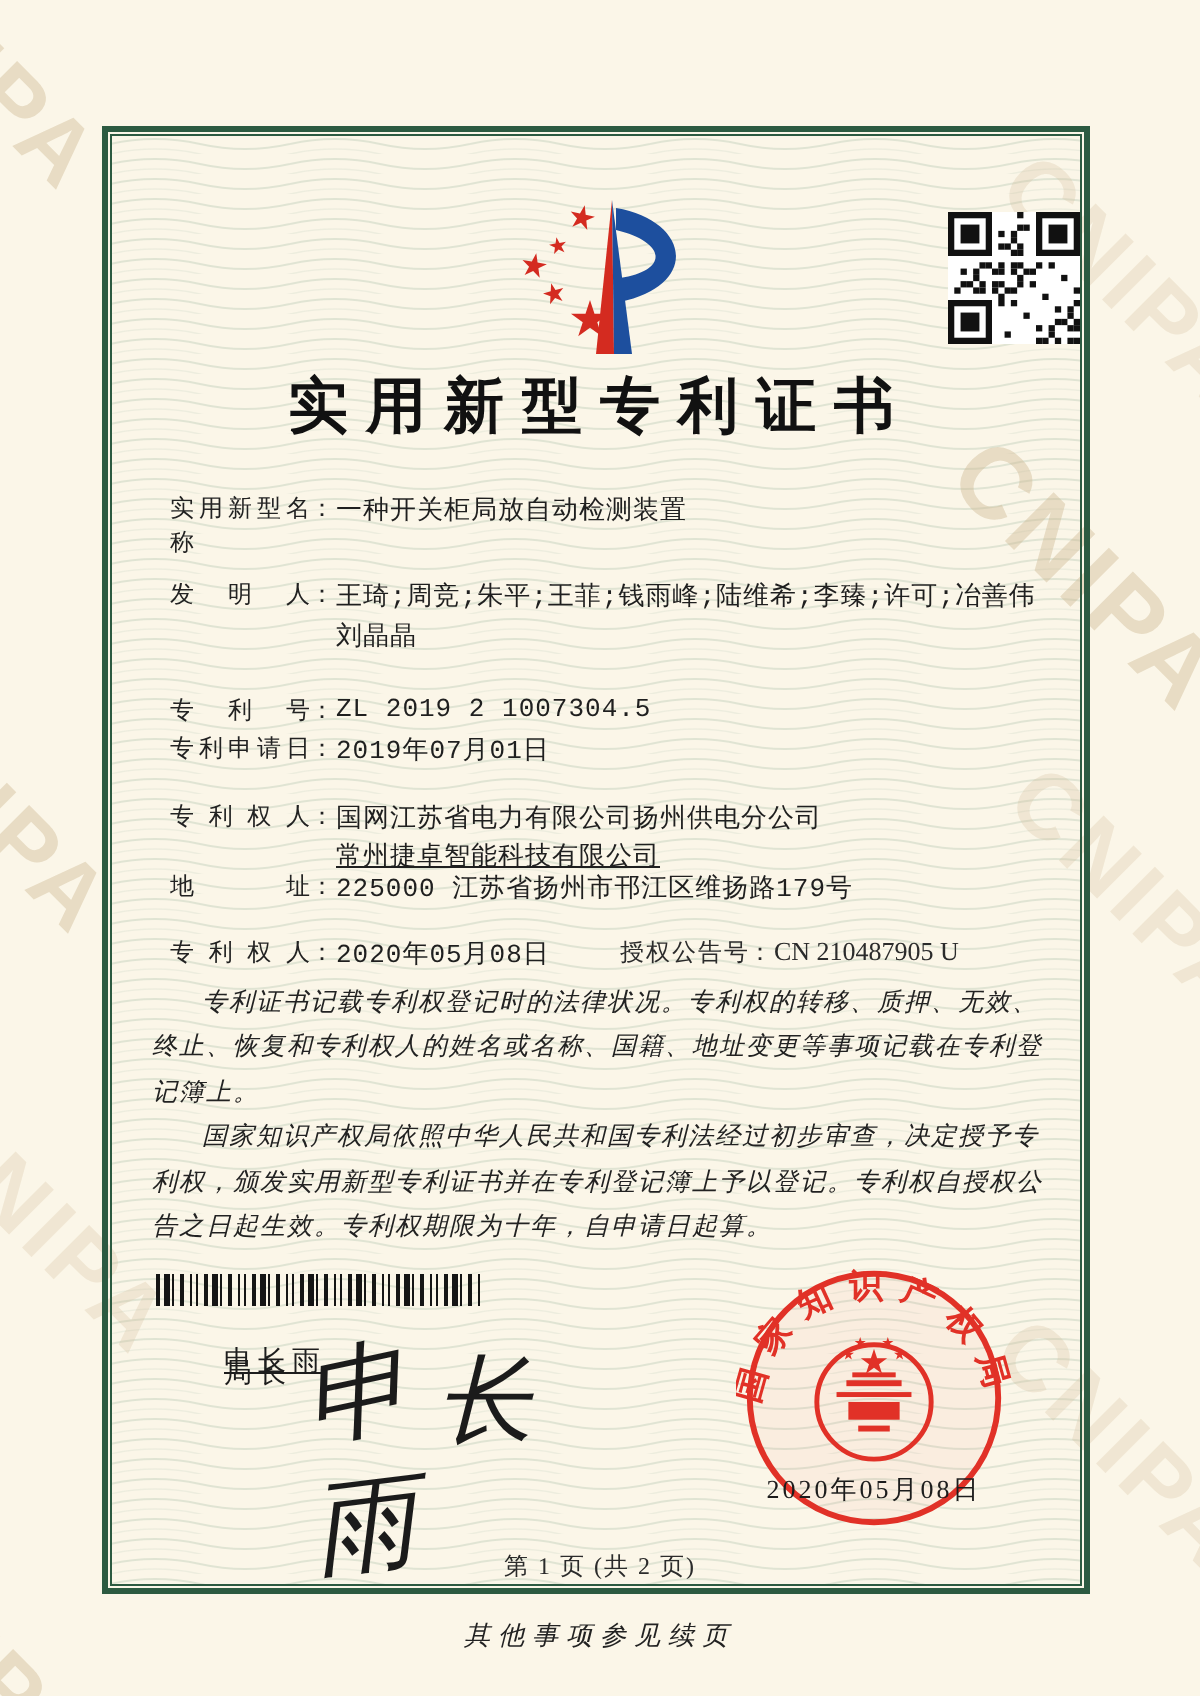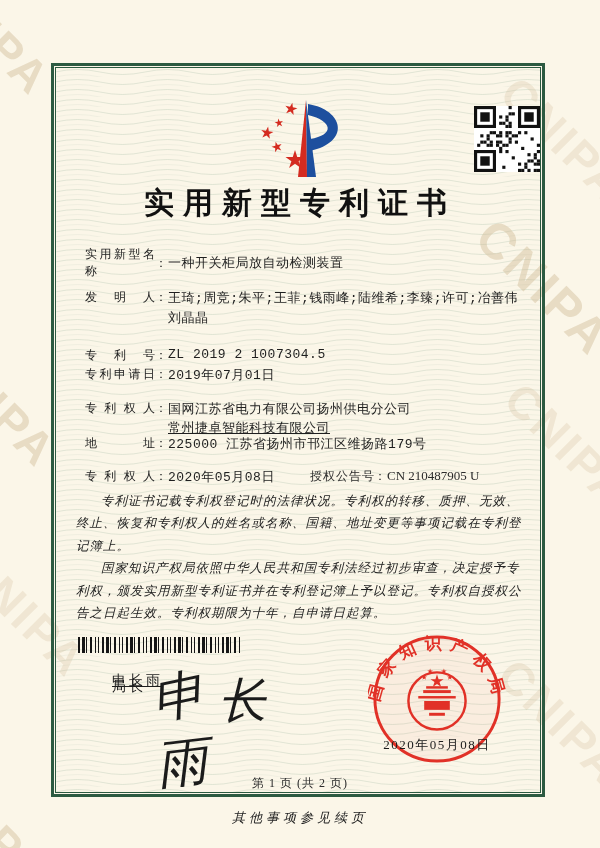--- a/index.html
+++ b/index.html
@@ -196,21 +196,21 @@
           <rect x="42" y="60" width="3" height="3"></rect>
           <rect x="45" y="60" width="3" height="3"></rect>
           <rect x="51" y="60" width="3" height="3"></rect>
           <rect x="57" y="60" width="3" height="3"></rect>
           <rect x="60" y="60" width="3" height="3"></rect>
         </g>
     </svg>
 
     <div class="title">实用新型专利证书</div>
 
-    <div class="row" style="top:246px;align-items:center;">
+    <div class="row" style="top:246px;">
       <span class="lbl">实用新型名称</span>
         <span class="colon">：</span>
       <span class="val">一种开关柜局放自动检测装置</span>
     </div>
 
     <div class="row" style="top:289px;">
       <span class="lbl">发明人</span>
         <span class="colon">：</span>
       <span class="val">王琦;周竞;朱平;王菲;钱雨峰;陆维希;李臻;许可;冶善伟</span>
     </div>

